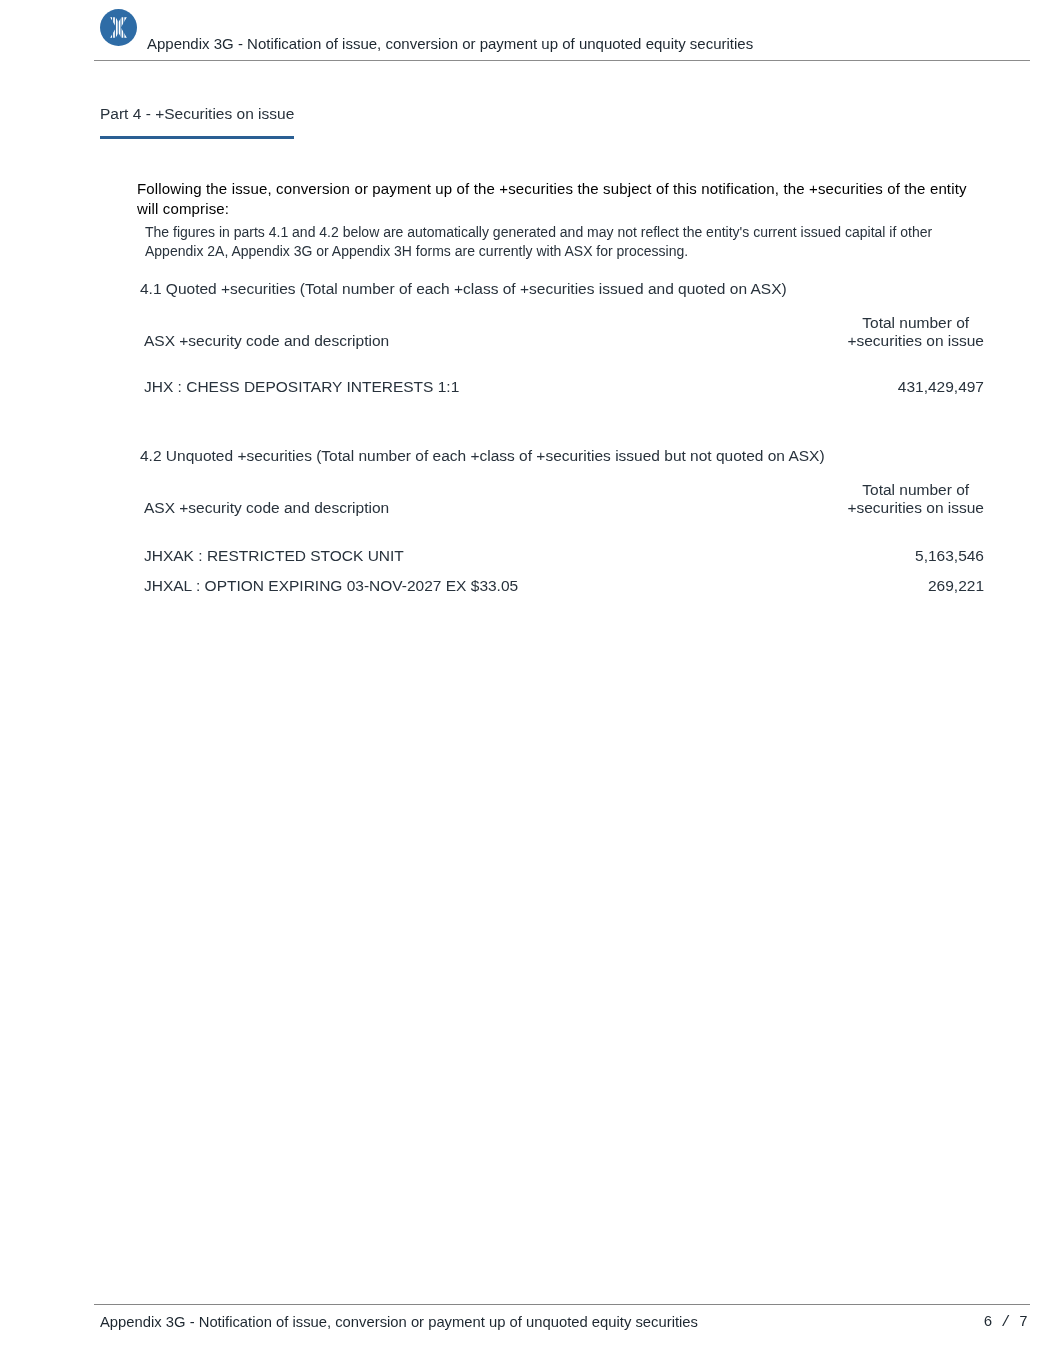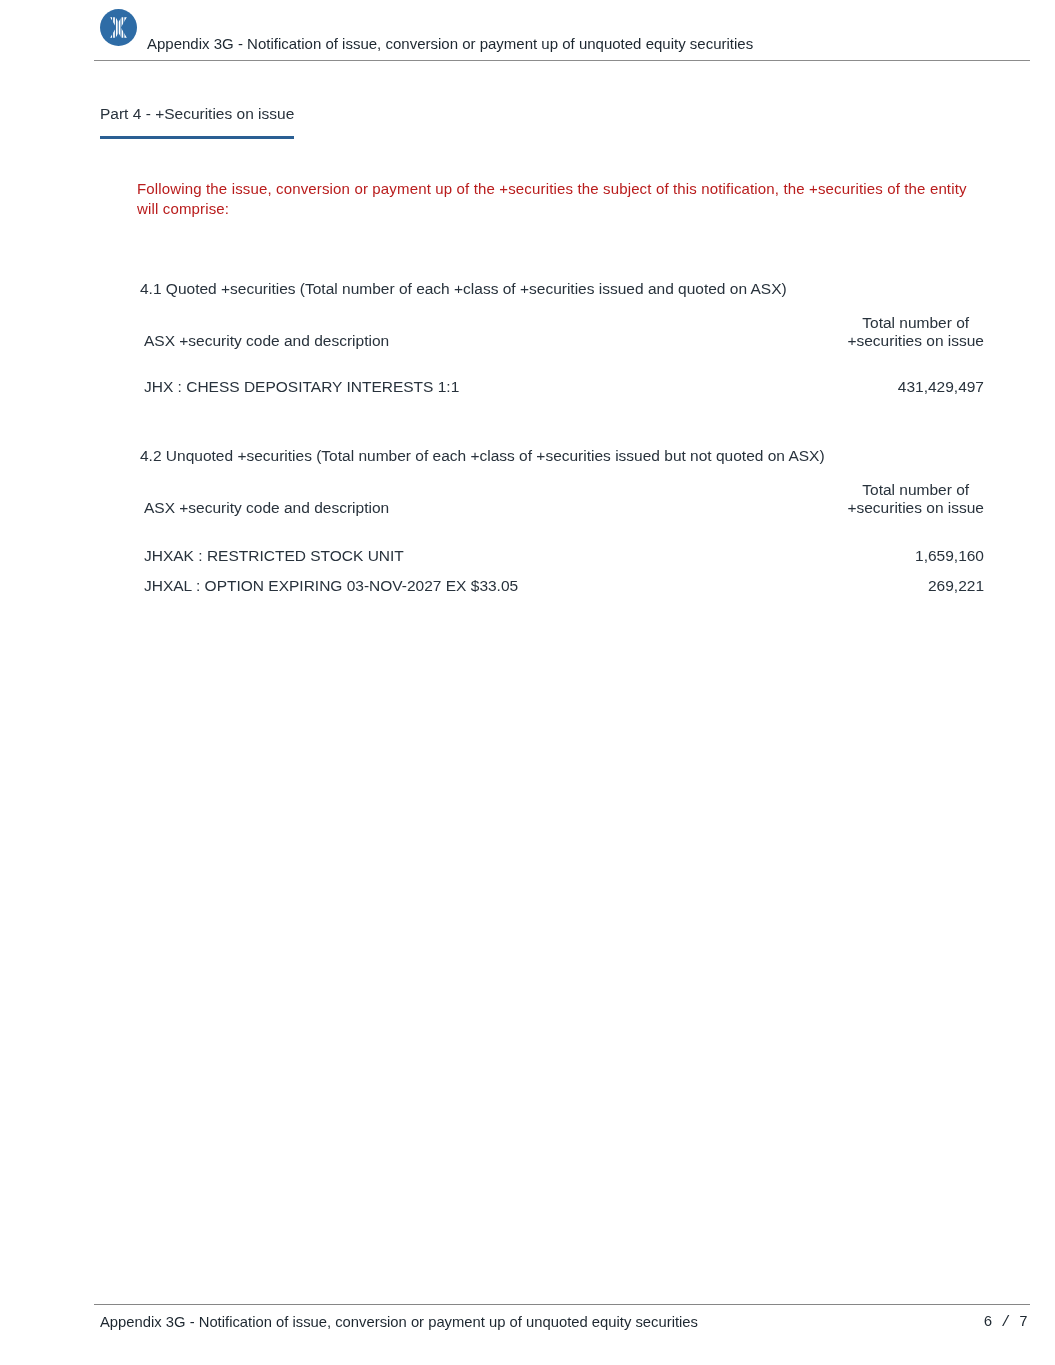--- a/index.html
+++ b/index.html
@@ -13,21 +13,21 @@
     overflow:hidden;
     margin-left:37px;
   }
   .logo{position:absolute;left:63px;top:9px;width:37px;height:37px;}
   .header-title{position:absolute;left:110px;top:35px;font-size:15px;color:#1d2730;white-space:nowrap;}
   .header-rule{position:absolute;left:57px;top:60px;width:936px;height:1px;background:#8c8c8c;}
 
   .part-heading{position:absolute;left:63px;top:105px;margin:0;font-size:15.5px;font-weight:400;color:#28323c;white-space:nowrap;}
   .part-underline{position:absolute;left:63px;top:136px;width:194px;height:3px;background:#2a5f93;}
 
-  .intro{position:absolute;left:100px;top:179px;width:852px;margin:0;font-size:15px;line-height:19.5px;letter-spacing:0.15px;color:#b91c1c;}
+  .intro{position:absolute;left:100px;top:179px;width:852px;margin:0;font-size:15px;line-height:19.5px;letter-spacing:0.15px;color:#000000;}
   .note{position:absolute;left:108px;top:223px;width:848px;margin:0;font-size:14px;line-height:18.5px;color:#28323c;}
 
   .sec-heading{position:absolute;left:103px;font-size:15.5px;white-space:nowrap;color:#28323c;}
   .h41{top:280px;}
   .h42{top:447px;}
 
   .trow{
     position:absolute;left:107px;width:840px;
     display:flex;justify-content:space-between;align-items:flex-end;
     font-size:15.5px;line-height:17.5px;color:#28323c;
@@ -62,20 +62,21 @@
       </g>
     </svg>
   </span>
   <div class="header-title">Appendix 3G - Notification of issue, conversion or payment up of unquoted equity securities</div>
   <div class="header-rule"></div>
 
   <h1 class="part-heading">Part 4 - +Securities on issue</h1>
   <div class="part-underline"></div>
 
   <p class="intro">Following the issue, conversion or payment up of the +securities the subject of this notification, the +securities of the entity will comprise:</p>
+  <p class="note">The figures in parts 4.1 and 4.2 below are automatically generated and may not reflect the entity's current issued capital if other Appendix 2A, Appendix 3G or Appendix 3H forms are currently with ASX for processing.</p>
 
   <div class="sec-heading h41">4.1 Quoted +securities (Total number of each +class of +securities issued and quoted on ASX)</div>
   <div class="trow t41-head">
     <div class="c1">ASX +security code and description</div>
     <div class="c2">
       <div>Total number of</div>
       <div>+securities on issue</div>
     </div>
   </div>
   <div class="trow t41-r0">
@@ -86,21 +87,21 @@
   <div class="sec-heading h42">4.2 Unquoted +securities (Total number of each +class of +securities issued but not quoted on ASX)</div>
   <div class="trow t42-head">
     <div class="c1">ASX +security code and description</div>
     <div class="c2">
       <div>Total number of</div>
       <div>+securities on issue</div>
     </div>
   </div>
   <div class="trow t42-r0">
     <div class="c1">JHXAK : RESTRICTED STOCK UNIT</div>
-    <div class="c2">1,659,160</div>
+    <div class="c2">5,163,546</div>
   </div>
   <div class="trow t42-r1">
     <div class="c1">JHXAL : OPTION EXPIRING 03-NOV-2027 EX $33.05</div>
     <div class="c2">269,221</div>
   </div>
 
   <div class="footer-rule"></div>
   <div class="footer-title">Appendix 3G - Notification of issue, conversion or payment up of unquoted equity securities</div>
   <div class="footer-page">6 / 7</div>
 

